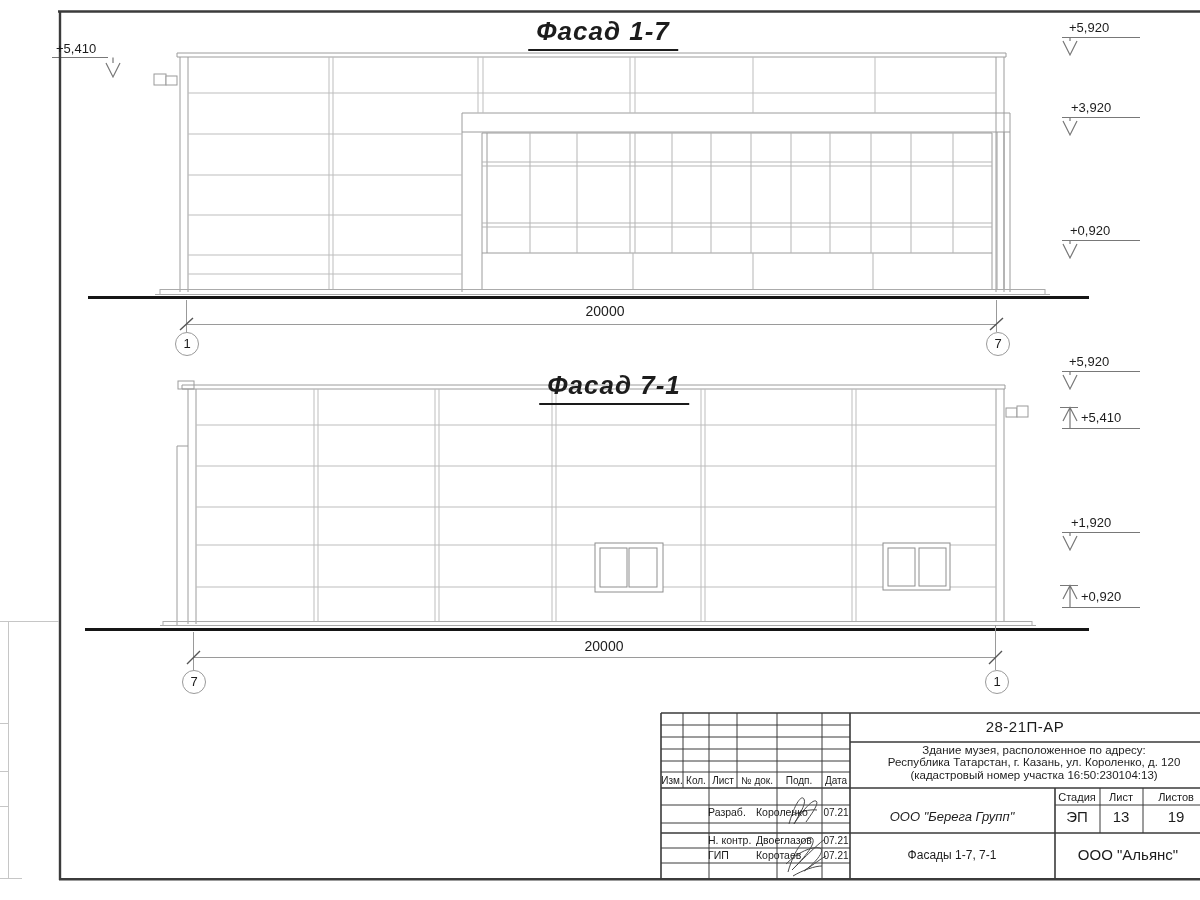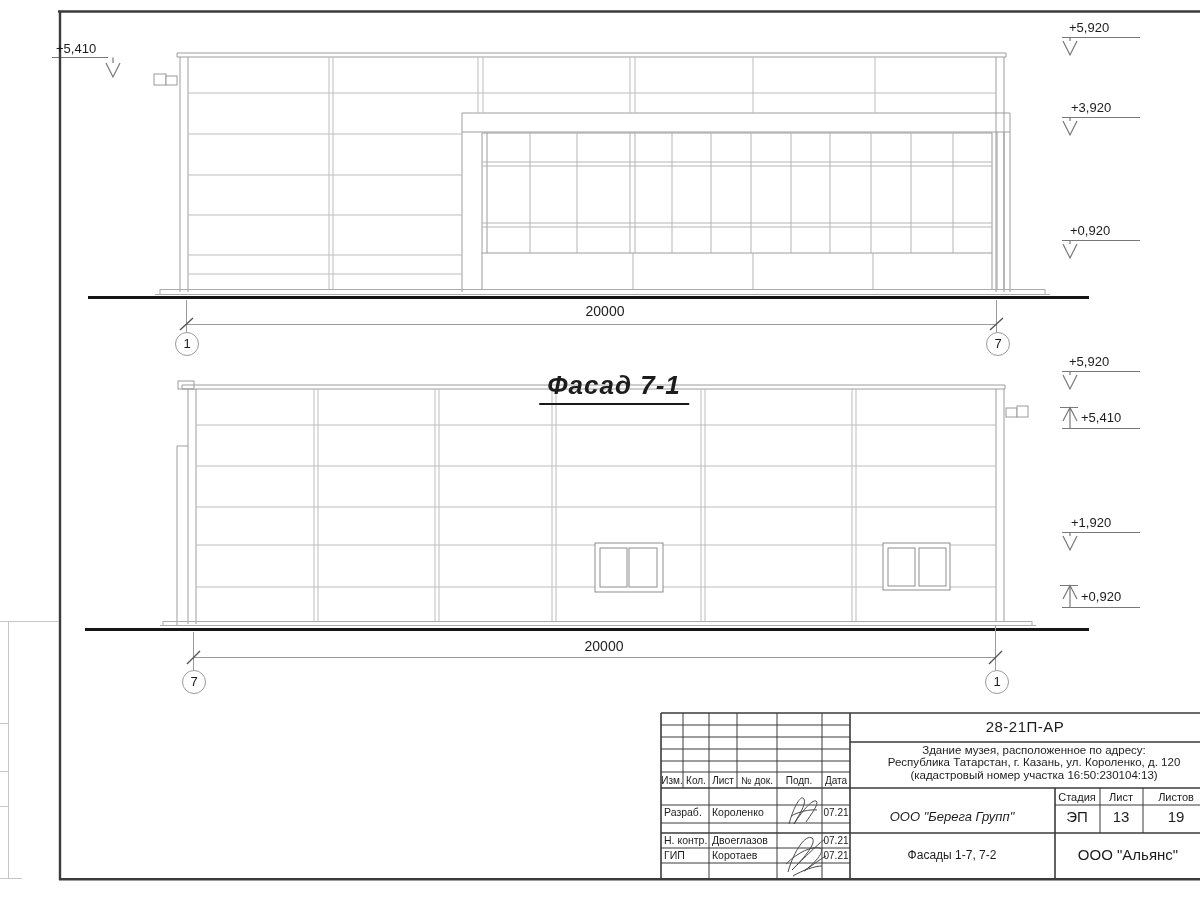--- a/index.html
+++ b/index.html
@@ -9,21 +9,21 @@
   .t{position:absolute;white-space:nowrap;color:#1c1c1c;line-height:1.1;}
   .tc{transform:translateX(-50%);}
   .fac-title{font-size:26px;font-style:italic;font-weight:700;border-bottom:2.5px solid #1a1a1a;
              padding:0 8px 3px 8px;letter-spacing:1px;}
   .elev{font-size:13px;}
   .dim{font-size:14px;margin-left:14px;}
   .bubble{position:absolute;width:22px;height:22px;border:1px solid #9a9a9a;border-radius:50%;
           background:#fff;text-align:center;font-size:13px;line-height:21px;}
   .tb{font-size:11.5px;}
   .tb-s{font-size:10px;}
-  .tb-m{font-size:10.5px;}
+  .tb-m{font-size:10.5px;margin-left:44px;}
   .tb-h{font-size:11px;}
   .tb-big{font-size:15px;}
   .tb-doc{font-size:15px;letter-spacing:0.5px;}
   .ital{font-style:italic;}
 </style>
 </head>
 <body>
 
 <div class="sheet">
 
@@ -143,20 +143,21 @@
     </g>
 
     <g stroke="#4a4a4a" stroke-width="1" fill="none">
       <path d="M789,824 C794,806 801,794 804,799 C807,804 797,818 794,824 C800,814 812,799 816,801 C820,803 810,816 806,822 M791,816 C798,812 810,809 817,810"></path>
     </g>
     <g stroke="#4a4a4a" stroke-width="1" fill="none">
       <path d="M788,872 C794,850 806,834 812,838 C818,843 800,862 792,870 C804,858 820,842 824,840 M786,864 C798,852 812,846 820,848 C826,851 814,864 804,871 C814,864 822,858 826,856 M793,876 C803,870 815,866 822,866"></path>
     </g>
   </svg>
 
+  <div class="t tc fac-title" style="left:603px;top:17px;">Фасад 1-7</div>
   <div class="t tc fac-title" style="left:614px;top:351px;margin-top:20px;">Фасад 7-1</div>
 
   <div class="t elev" style="left:56px;top:42px;">+5,410</div>
   <div class="t elev" style="left:1069px;top:21px;">+5,920</div>
   <div class="t elev" style="left:1071px;top:101px;">+3,920</div>
   <div class="t elev" style="left:1070px;top:224px;">+0,920</div>
   <div class="t elev" style="left:1069px;top:355px;">+5,920</div>
   <div class="t elev" style="left:1081px;top:411px;">+5,410</div>
   <div class="t elev" style="left:1071px;top:516px;">+1,920</div>
   <div class="t elev" style="left:1081px;top:590px;">+0,920</div>
@@ -187,21 +188,21 @@
 
   <div class="t tb-m" style="left:664px;top:835px;">Н. контр.</div>
   <div class="t tb-m" style="left:712px;top:835px;text-align:right;">Двоеглазов</div>
   <div class="t tc tb-s" style="left:836px;top:835px;">07.21</div>
 
   <div class="t tb-m" style="left:664px;top:850px;">ГИП</div>
   <div class="t tb-m" style="left:712px;top:850px;">Коротаев</div>
   <div class="t tc tb-s" style="left:836px;top:850px;">07.21</div>
 
   <div class="t tc tb ital" style="left:952px;top:810px;font-size:13px;">ООО "Берега Групп"</div>
-  <div class="t tc" style="left:952px;top:849px;font-size:12px;">Фасады 1-7, 7-2</div>
+  <div class="t tc" style="left:952px;top:849px;font-size:12px;">Фасады 1-7, 7-1</div>
 
   <div class="t tc tb-h" style="left:1077px;top:791px;">Стадия</div>
   <div class="t tc tb-h" style="left:1121px;top:791px;">Лист</div>
   <div class="t tc tb-h" style="left:1176px;top:791px;">Листов</div>
 
   <div class="t tc tb-big" style="left:1077px;top:809px;">ЭП</div>
   <div class="t tc tb-big" style="left:1121px;top:809px;">13</div>
   <div class="t tc tb-big" style="left:1176px;top:809px;">19</div>
 
   <div class="t tc tb-big" style="left:1128px;top:847px;">ООО "Альянс"</div>

